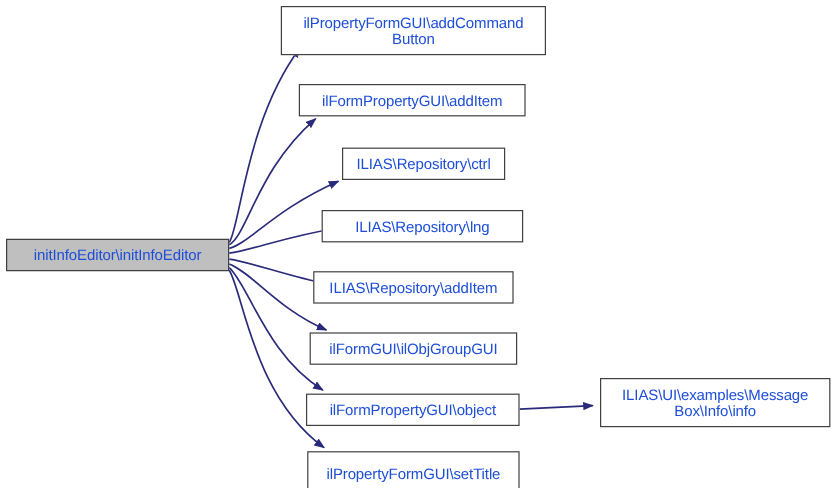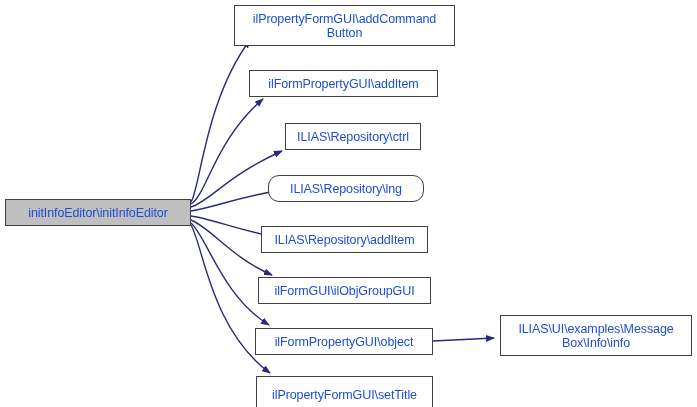--- a/index.html
+++ b/index.html
@@ -66,21 +66,21 @@
         <path d="M433,341 L494,338" marker-end="url(#arrowhead)"></path>
       </g>
   </svg>
 
   <div id="node-layer">
       <div class="node root" style="left: 5px; top: 199px; width: 186px; height: 27px;"><span class="node-label">initInfoEditor\initInfoEditor</span></div>
       <div class="node" style="left: 234px; top: 5px; width: 221px; height: 41px;"><span class="node-label">ilPropertyFormGUI\addCommand
 Button</span></div>
       <div class="node" style="left: 249px; top: 70px; width: 189px; height: 27px;"><span class="node-label">ilFormPropertyGUI\addItem</span></div>
       <div class="node" style="left: 268px; top: 123px; width: 136px; height: 27px; margin-left: 17px;"><span class="node-label">ILIAS\Repository\ctrl</span></div>
-      <div class="node" style="left: 268px; top: 175px; width: 156px; height: 27px; border-radius: 11px;"><span class="node-label">ILIAS\Repository\lng</span></div>
+      <div class="node" style="left: 268px; top: 175px; width: 168px; height: 27px;"><span class="node-label">ILIAS\Repository\lng</span></div>
       <div class="node" style="left: 261px; top: 226px; width: 167px; height: 27px;"><span class="node-label">ILIAS\Repository\addItem</span></div>
       <div class="node" style="left: 258px; top: 277px; width: 173px; height: 27px;"><span class="node-label">ilFormGUI\ilObjGroupGUI</span></div>
       <div class="node" style="left: 255px; top: 328px; width: 178px; height: 27px;"><span class="node-label">ilFormPropertyGUI\object</span></div>
       <div class="node" style="left: 256px; top: 376px; width: 177px; height: 37px;"><span class="node-label">ilPropertyFormGUI\setTitle</span></div>
       <div class="node" style="left: 500px; top: 315px; width: 192px; height: 41px;"><span class="node-label">ILIAS\UI\examples\Message
 Box\Info\info</span></div>
     </div>
 
 </div>
 

